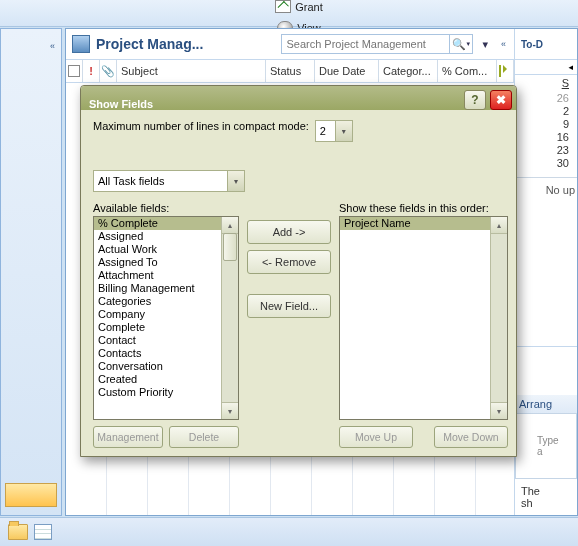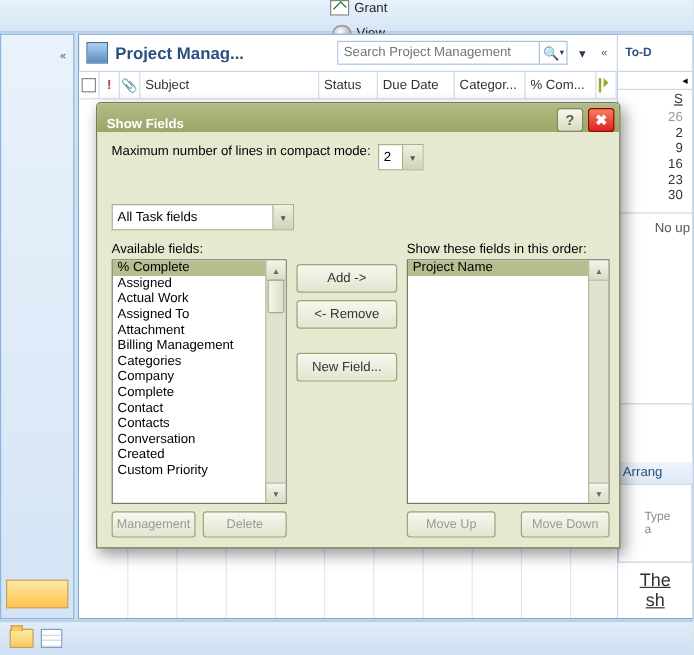--- a/index.html
+++ b/index.html
@@ -236,24 +236,23 @@
   }
   .right-col .arrange .typebox {
     margin: 0;
     border: 1px solid #c5d5e6;
     padding: 21px;
     color: #888;
     font-size: 10px;
   }
   .right-col .arrange .msg {
     padding: 6px;
-    font-size: 15px;
+    font-size: 11px;
     color: #333;
-    text-align: center;
-    text-decoration: underline;
+    text-align: left;
   }
 
   
   .dialog {
     position: absolute;
     top: 85px;
     left: 80px;
     width: 435px;
     height: 370px;
     background: #e6e8d0;

